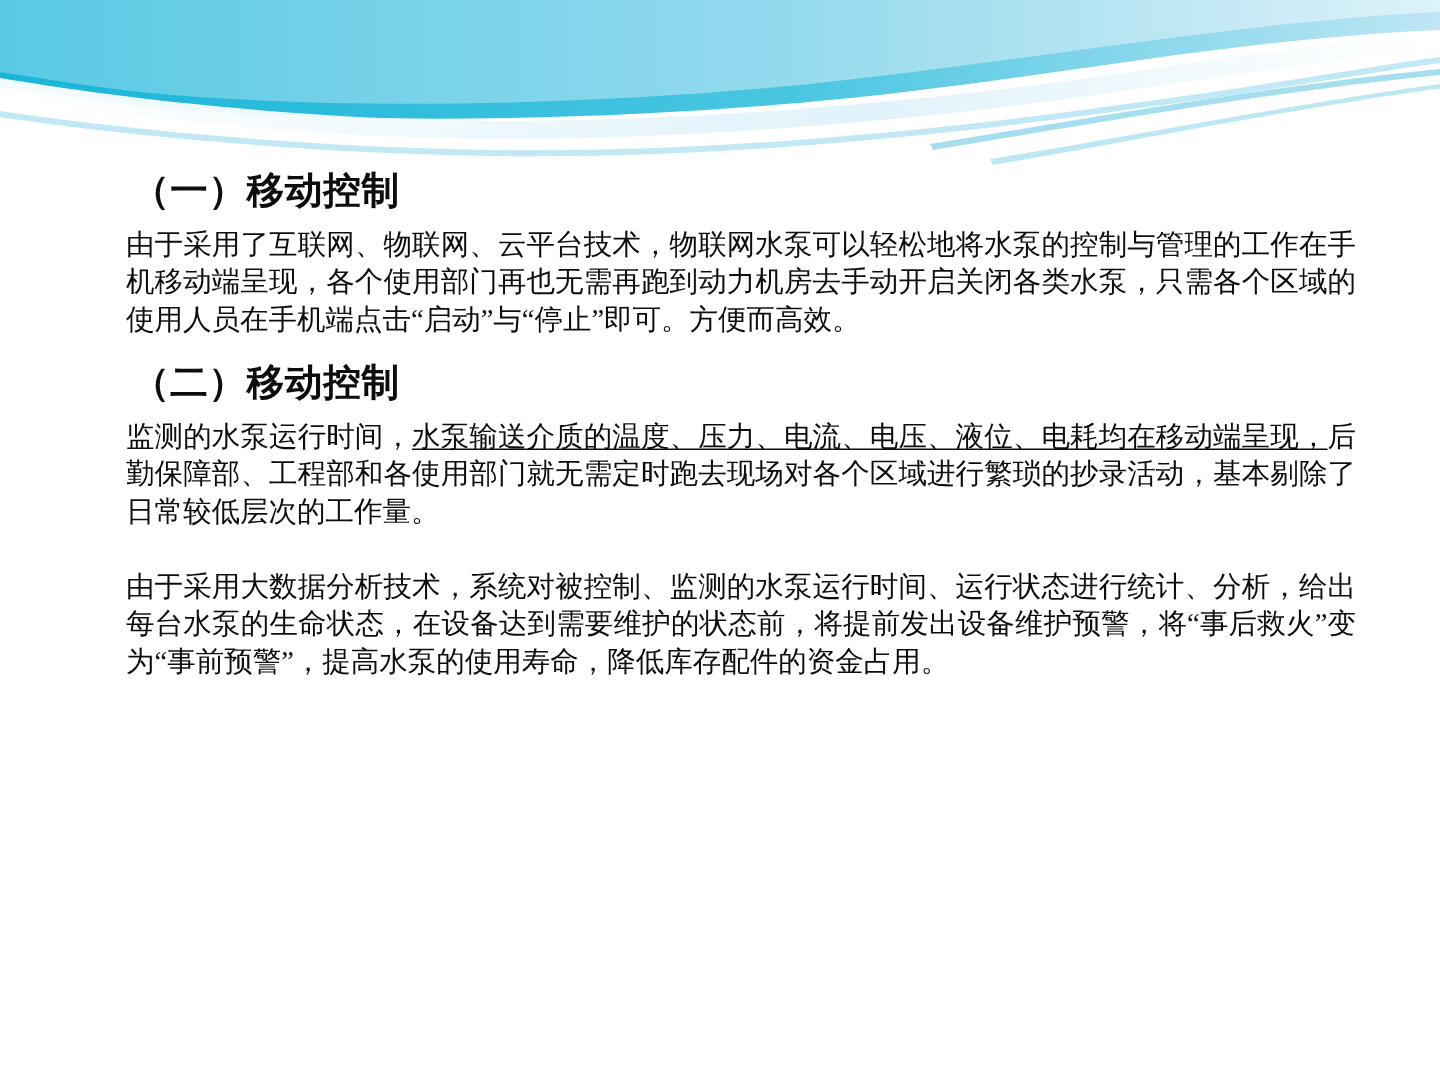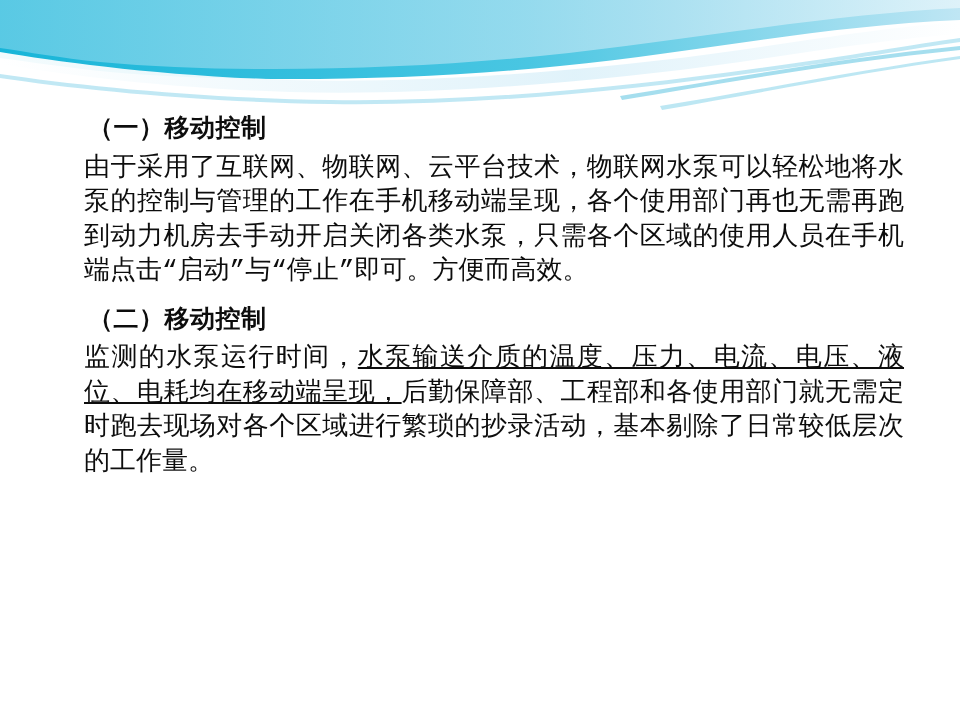--- a/index.html
+++ b/index.html
@@ -38,27 +38,26 @@
   }
   .heading {
     font-size: 25px;
     font-weight: bold;
     color: #0d0d0d;
     margin: 0 0 6px 88px;
     letter-spacing: 0.5px;
     line-height: 1.3;
   }
   .para {
-    font-size: 26px;
+    font-size: 19px;
     color: #0d0d0d;
     margin: 0 52px 4px 84px;
     line-height: 1.33;
     text-align: justify;
     text-justify: inter-ideograph;
-    font-family: Liberation Mono, monospace;
   }
   .block {
     margin-bottom: 10px;
   }
   .block-1 .heading { margin-top: 12px; }
   .block-2 { margin-top: 14px; }
   .block-3 { margin-top: 12px; }
   .underline {
     text-decoration: underline;
     text-underline-offset: 2px;
@@ -103,16 +102,17 @@
       <p class="para">由于采用了互联网、物联网、云平台技术，物联网水泵可以轻松地将水泵的控制与管理的工作在手机移动端呈现，各个使用部门再也无需再跑到动力机房去手动开启关闭各类水泵，只需各个区域的使用人员在手机端点击“启动”与“停止”即可。方便而高效。</p>
     </div>
 
     <div class="block block-2">
       <div class="heading">（二）移动控制</div>
       <p class="para"><span>监测的水泵运行时间，</span><span class="underline">水泵输送介质的温度、压力、电流、电压、液位、电耗均在移动端呈现，</span><span>后勤保障部、工程部和各使用部门就无需定时跑去现场对各个区域进行繁琐的抄录活动，基本剔除了日常较低层次的工作量。</span></p>
       <div class="gap-small"></div>
     </div>
 
     <div class="block block-3">
+      <p class="para">由于采用大数据分析技术，系统对被控制、监测的水泵运行时间、运行状态进行统计、分析，给出每台水泵的生命状态，在设备达到需要维护的状态前，将提前发出设备维护预警，将“事后救火”变为“事前预警”，提高水泵的使用寿命，降低库存配件的资金占用。</p>
     </div>
 
   </div>
 </div>
 
 </body></html>

